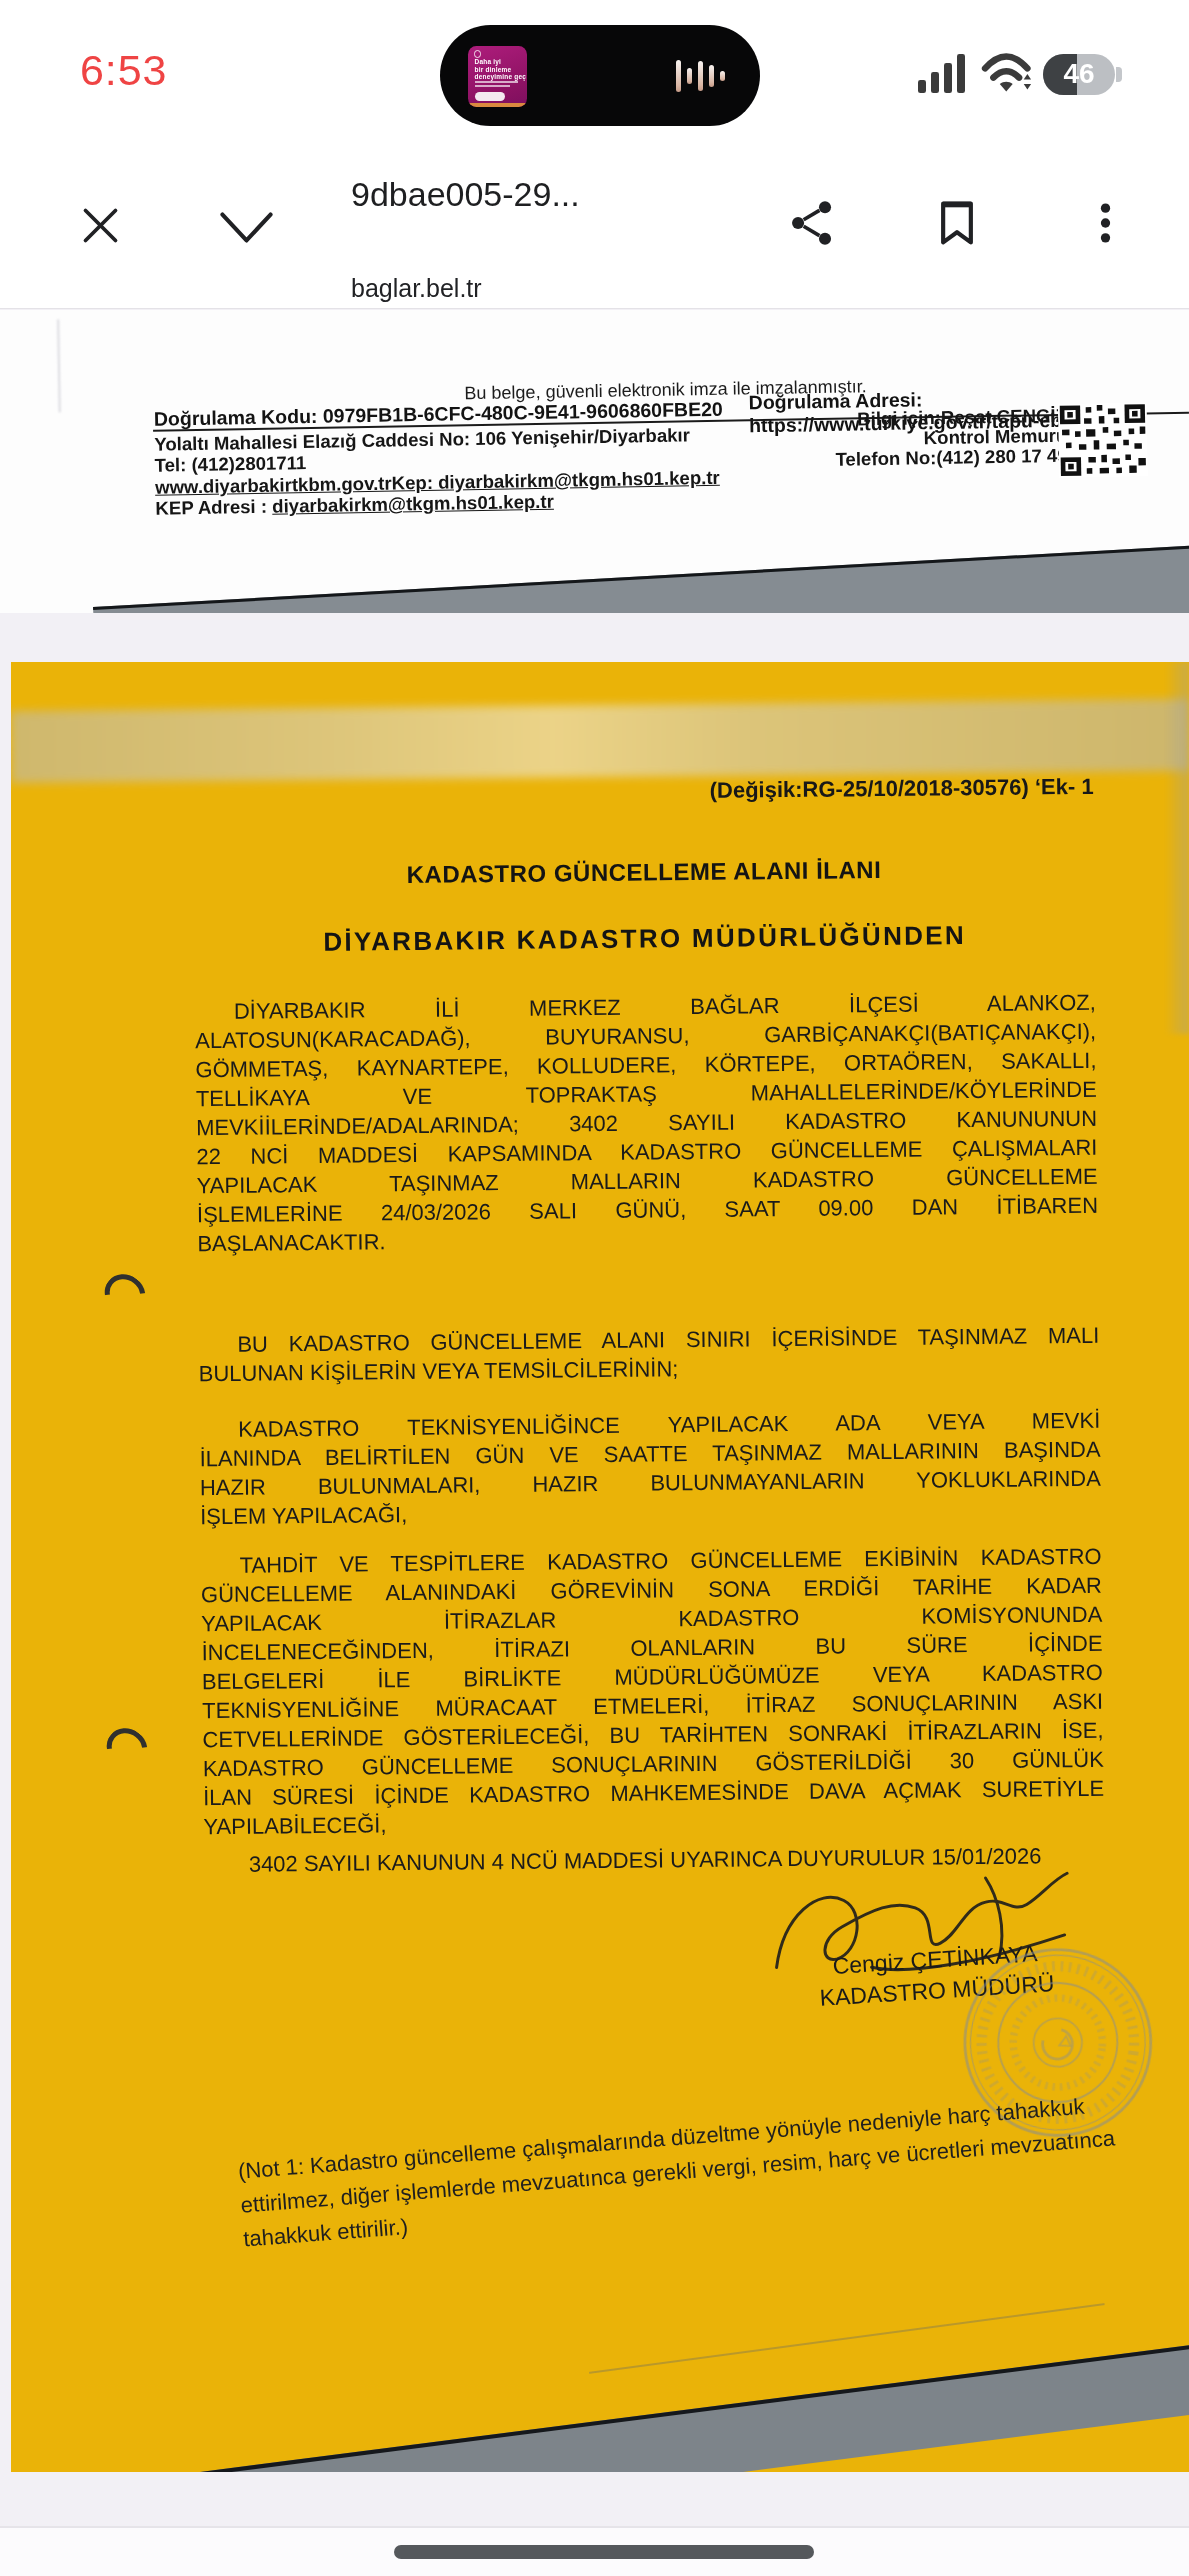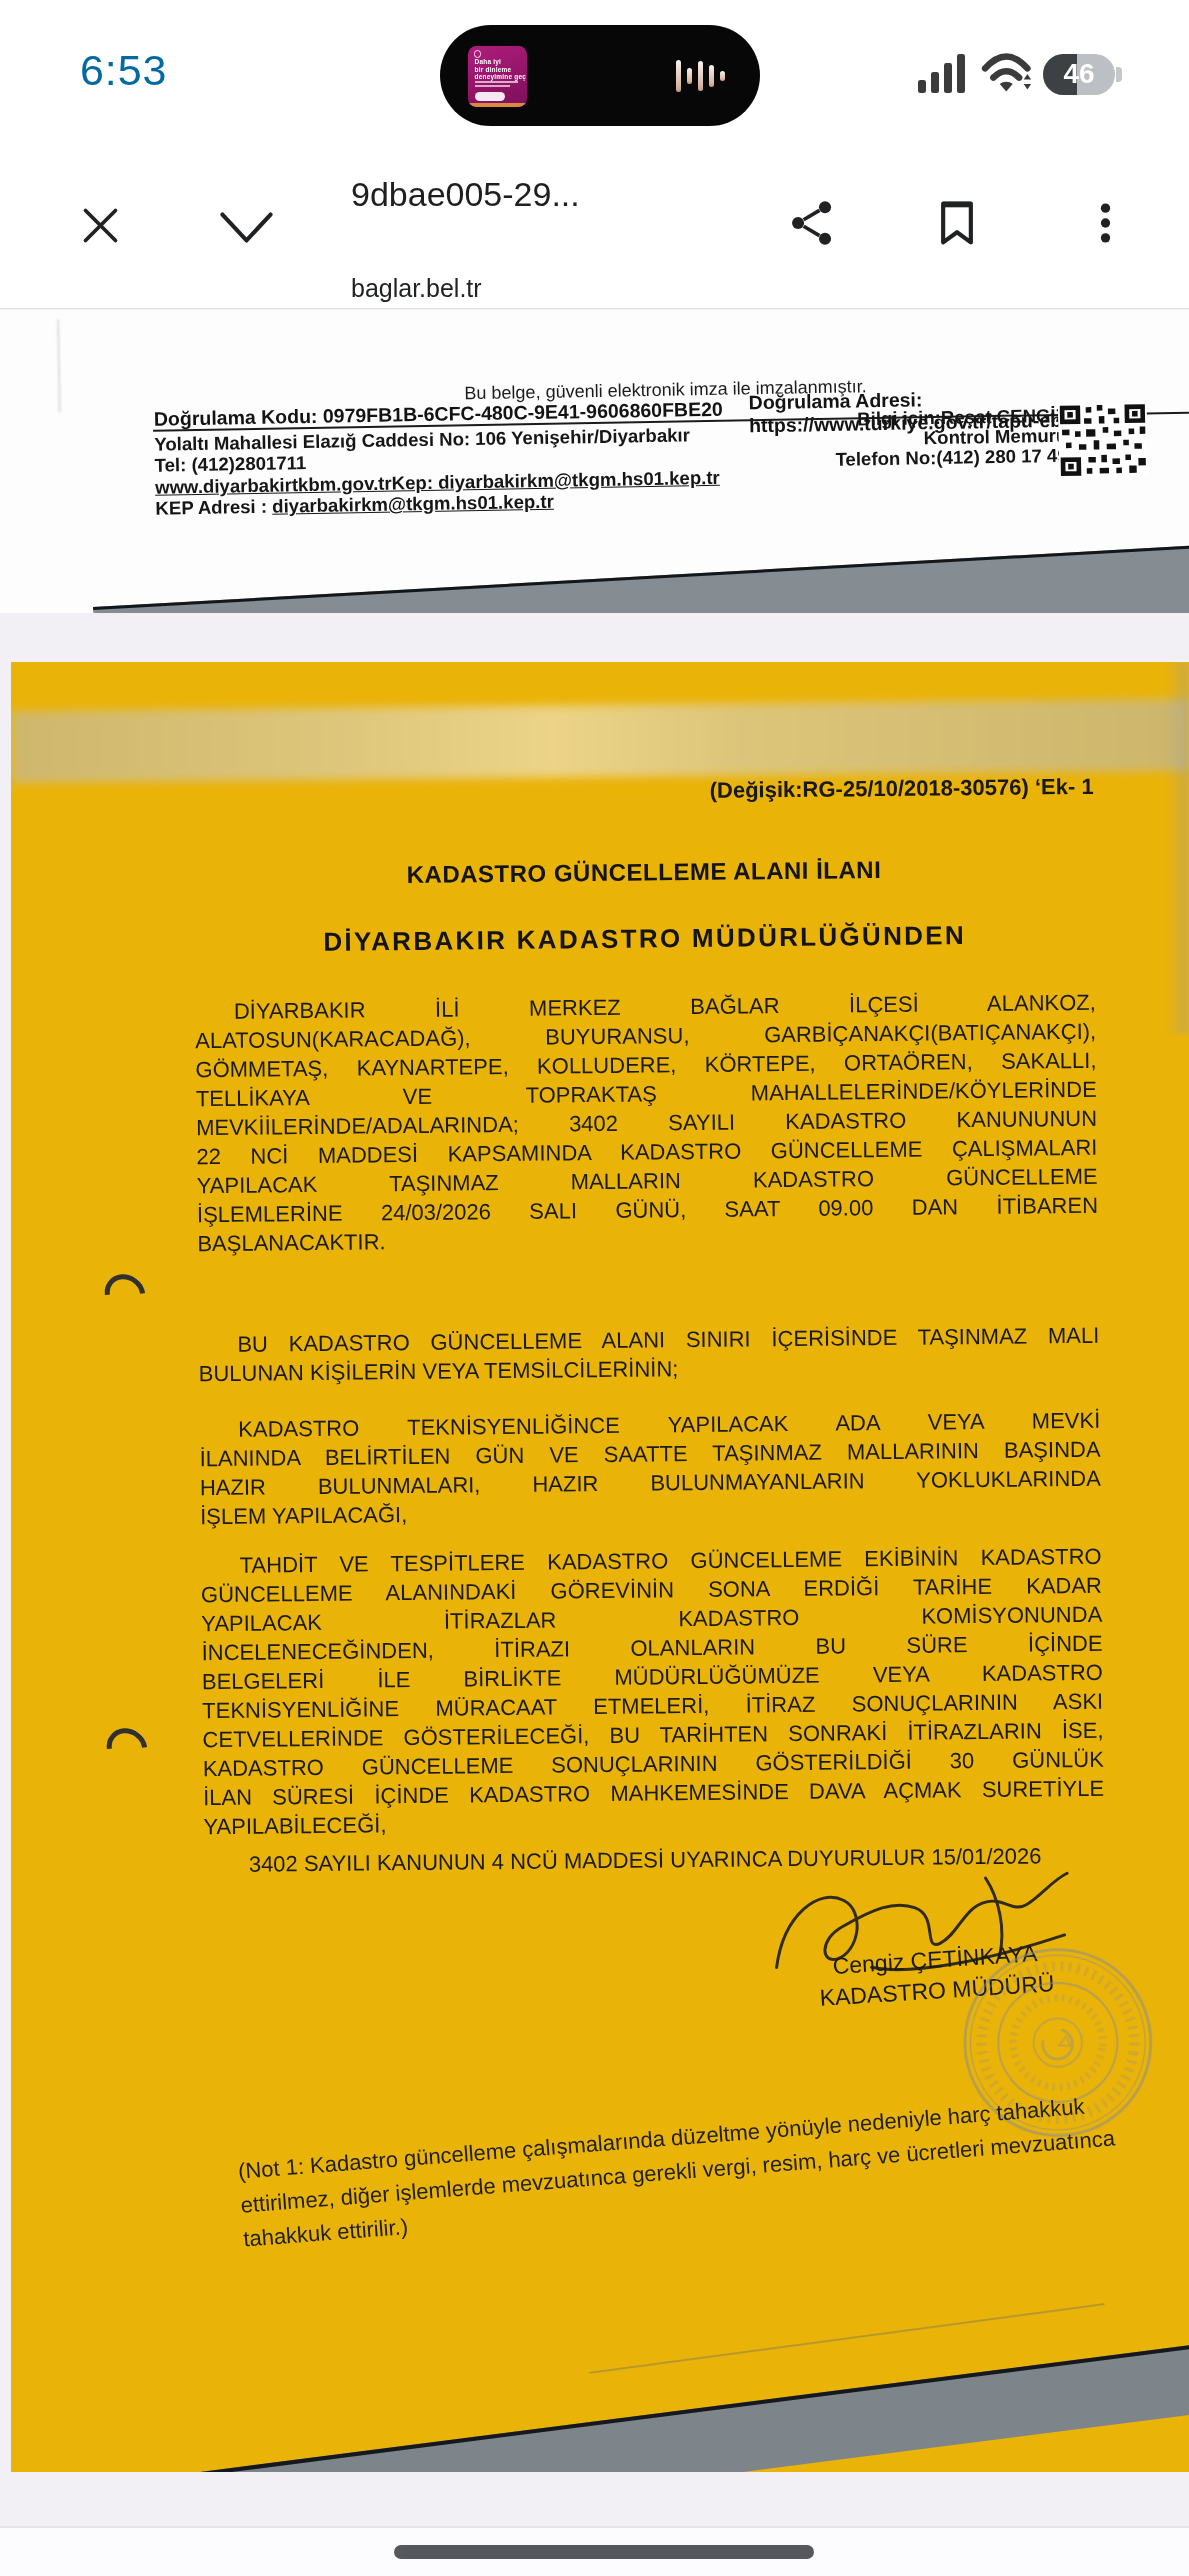--- a/index.html
+++ b/index.html
@@ -1,20 +1,20 @@
 <!DOCTYPE html>
 <html style="font-size:15px"><head>
 <meta charset="utf-8">
 <style>
   html,body{margin:0;padding:0;background:#fff;}
   .screen{position:relative;width:1189px;height:2576px;overflow:hidden;background:#ffffff;
           font-family:"Liberation Sans","DejaVu Sans",sans-serif;}
   
   .statusbar{position:absolute;left:0;top:0;width:1189px;height:149px;background:#fff;}
-  .time{position:absolute;left:80px;top:46px;font-size:43px;color:#0369a1;letter-spacing:0.9px;}
+  .time{position:absolute;left:80px;top:46px;font-size:43px;color:#ef4444;letter-spacing:0.9px;}
   .media-pill{position:absolute;left:440px;top:25px;width:320px;height:101px;border-radius:51px;background:#070708;}
   .mini-card{position:absolute;left:28px;top:21.4px;width:59px;height:61px;border-radius:8.4px;overflow:hidden;
              background:linear-gradient(160deg,#ae1d7c 0%,#8d1263 70%,#7c0f5e 100%);}
   .mini-card .strip{position:absolute;left:0;bottom:0;width:100%;height:4.6px;background:#d98a3f;}
   .mini-dot{position:absolute;left:5.6px;top:3.7px;width:5.6px;height:5.6px;border:0.9px solid rgba(255,255,255,.85);border-radius:50%;}
   .mini-text{position:absolute;left:6.5px;top:12px;color:#fff;font-size:6.5px;line-height:7.4px;font-weight:bold;letter-spacing:0.2px;}
   .mini-sub{position:absolute;left:6.5px;top:35px;width:43px;}
   .mini-sub i{display:block;height:1.9px;background:rgba(255,255,255,.65);margin-bottom:1.9px;}
   .mini-btn{position:absolute;left:6.5px;top:46px;width:30px;height:8.4px;border-radius:4.6px;background:#f4e9f0;}
   .wave{position:absolute;left:236px;top:22px;width:65px;height:58px;display:flex;align-items:center;gap:6.5px;}

